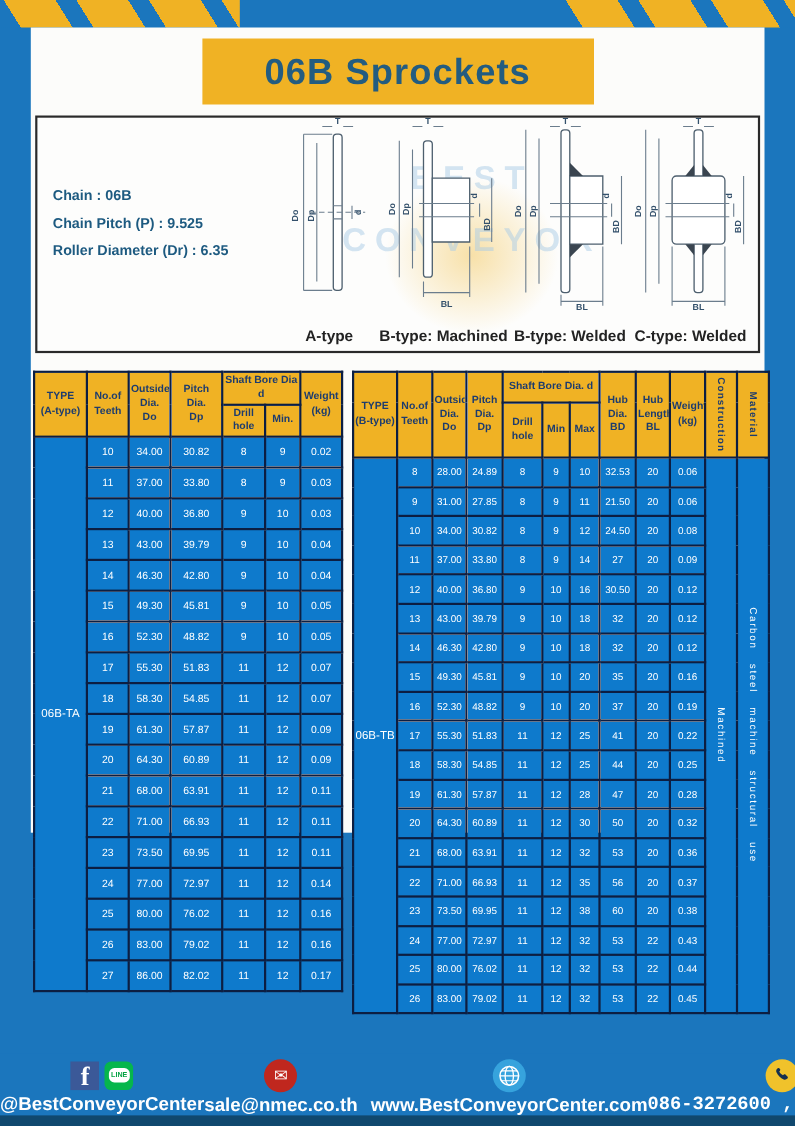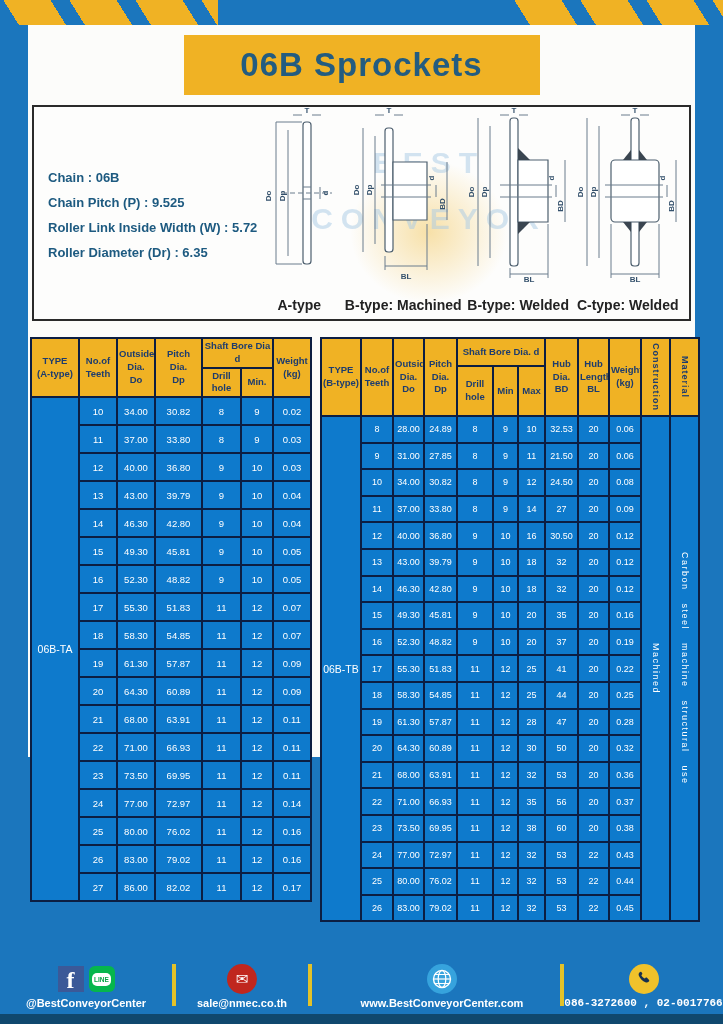--- a/index.html
+++ b/index.html
@@ -57,21 +57,21 @@
   .footerband{position:absolute;left:0;top:958px;width:723px;height:56px;background:#1b76bd;
     display:flex;align-items:stretch;}
   .fgroup{display:flex;flex-direction:column;align-items:center;justify-content:flex-start;
     padding-top:5px;}
   .g-social{flex:0 0 172px;}
   .g-email{flex:0 0 132px;}
   .g-web{flex:0 0 236px;margin-left:12px;}
   .g-phone{flex:1;font-family:Liberation Mono, monospace;}
   .fsep{width:4px;background:#e3c229;margin:6px 0 8px 0;}
   .ficons{height:32px;display:flex;align-items:center;gap:5px;}
-  .flabel{color:#ffffff;font-weight:bold;font-size:11px;margin-top:2px;white-space:nowrap;}
+  .flabel{color:#ffffff;font-weight:bold;font-size:17px;margin-top:2px;white-space:nowrap;}
   .fb{width:26px;height:26px;background:#3b5998;color:#fff;display:inline-flex;
     align-items:flex-end;justify-content:center;font-family:"Liberation Serif",serif;
     font-weight:bold;font-size:24px;line-height:1;overflow:hidden;}
   .line-box{width:26px;height:26px;background:#06b64c;border-radius:6px;display:inline-flex;
     align-items:center;justify-content:center;}
   .line-bubble{background:#fff;border-radius:5px;padding:3px 2px;color:#06a344;
     font-size:6.5px;font-weight:bold;}
   .circle{width:30px;height:30px;border-radius:50%;display:inline-flex;
     align-items:center;justify-content:center;}
   .c-email{background:#c0271e;color:#fff;font-size:15px;}
@@ -96,21 +96,20 @@
   <div class="specbox">
     <div class="wmglow"></div>
     <div class="watermark">
       <div>BEST</div>
       <div>CONVEYOR</div>
     </div>
 
     <div class="spec-panel">
       <div class="spec-line">Chain  : 06B</div>
       <div class="spec-line">Chain Pitch (P)  :  9.525</div>
-      <div class="spec-line">Roller Link Inside Width (W)  :  5.72</div>
       <div class="spec-line">Roller Diameter (Dr)  : 6.35</div>
     </div>
 
     <div class="diagram-row">
 
       <div class="diagram">
         <svg width="82" height="178" viewBox="0 0 82 178">
           <text class="dimtext" x="49" y="9" text-anchor="middle">T</text>
           <line class="dim" x1="35" y1="11" x2="44" y2="11"></line>
             <line class="dim" x1="54" y1="11" x2="63" y2="11"></line>

